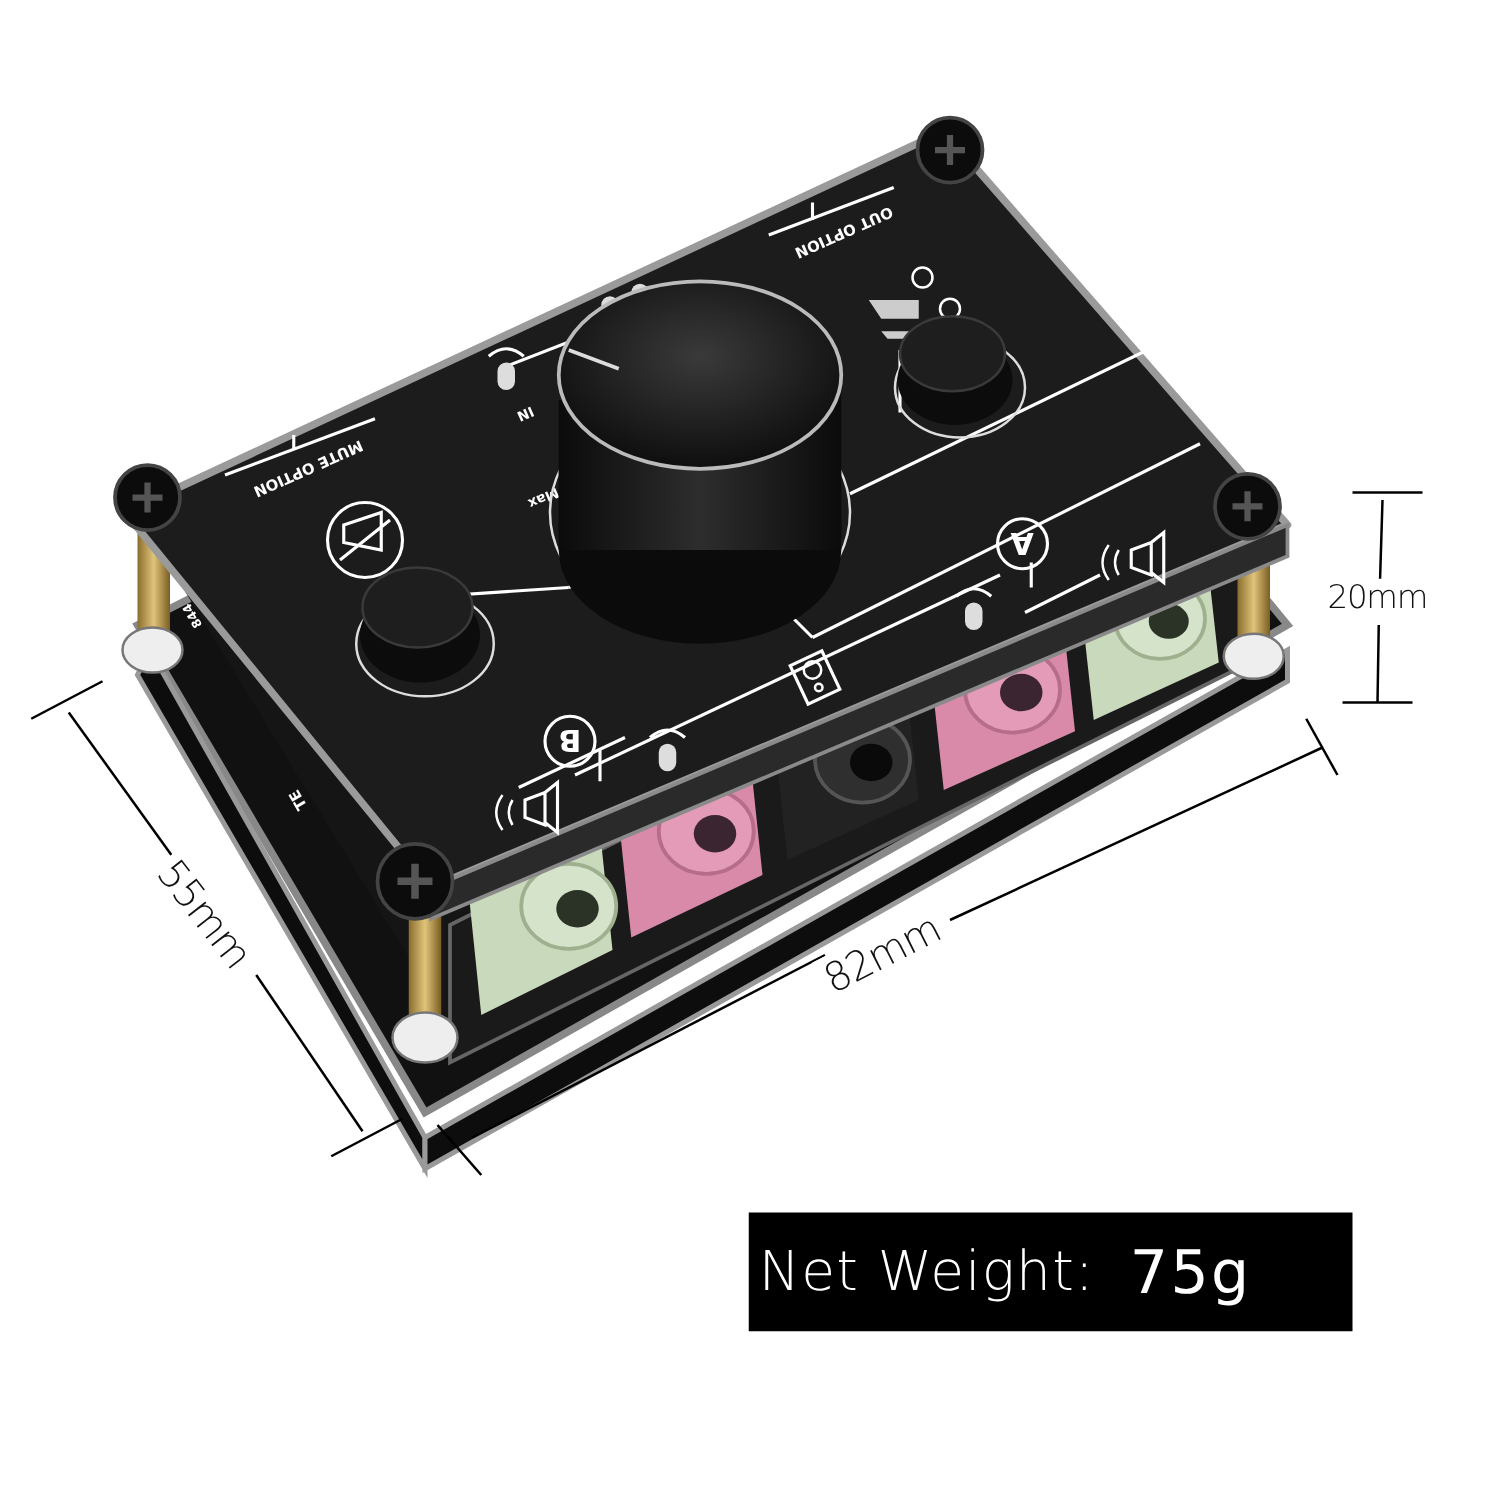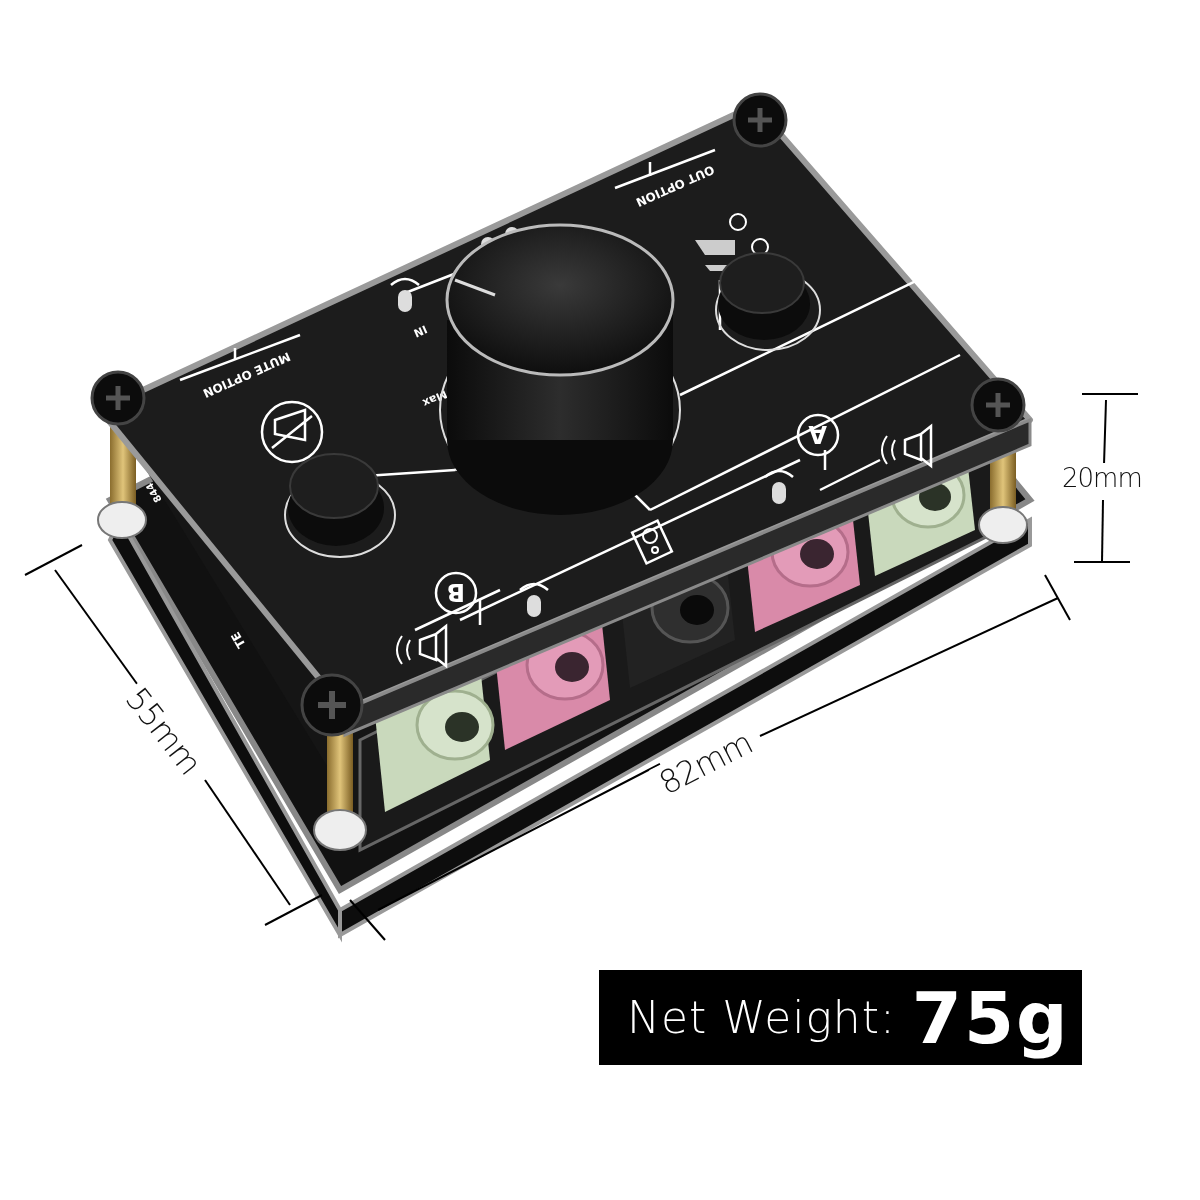--- a/index.html
+++ b/index.html
@@ -3,23 +3,23 @@
 <meta charset="utf-8">
 <style>
   html, body { margin: 0; padding: 0; background: #ffffff; }
   body { width: 1200px; height: 1200px; position: relative; overflow: hidden; font-family: "DejaVu Sans", sans-serif; }
   .stage { position: absolute; left: 0; top: 0; width: 1200px; height: 1200px; }
   svg { position: absolute; left: 0; top: 0; }
   .dim-label { position: absolute; font-family: "DejaVu Sans", sans-serif; color: #111; font-weight: 300; letter-spacing: -1px; white-space: nowrap; background: #fff; padding: 0 4px; }
   .dim-20 { left: 1058px; top: 463px; font-size: 26px; }
   .dim-82 { left: 652px; top: 744px; font-size: 32px; transform: rotate(-27deg); transform-origin: center; }
   .dim-55 { left: 110px; top: 712px; font-size: 32px; transform: rotate(52deg); transform-origin: center; }
-  .weight-box { position: absolute; left: 599px; top: 970px; width: 483px; height: 95px; background: #000; display: flex; align-items: center; padding-left: 28px; box-sizing: border-box; color: #fff; }
+  .weight-box { position: absolute; left: 599px; top: 970px; width: 483px; height: 95px; background: #000; display: flex; align-items: center; padding-left: 8px; box-sizing: border-box; color: #fff; }
   .weight-label { font-size: 44px; font-weight: 300; letter-spacing: 1px; }
-  .weight-value { font-size: 72px; font-weight: 700; margin-left: 16px; letter-spacing: 2px; line-height: 1; }
+  .weight-value { font-size: 48px; font-weight: 400; margin-left: 28px; letter-spacing: 2px; line-height: 1; }
   .pcb-text { font-family: "DejaVu Sans", sans-serif; fill: #ffffff; font-weight: bold; }
 </style>
 </head>
 <body>
 
 <div class="stage">
 
   <svg width="1200" height="1200" viewBox="0 0 1200 1200">
     <defs>
       <radialGradient id="knobTop" cx="50%" cy="40%" r="60%">

